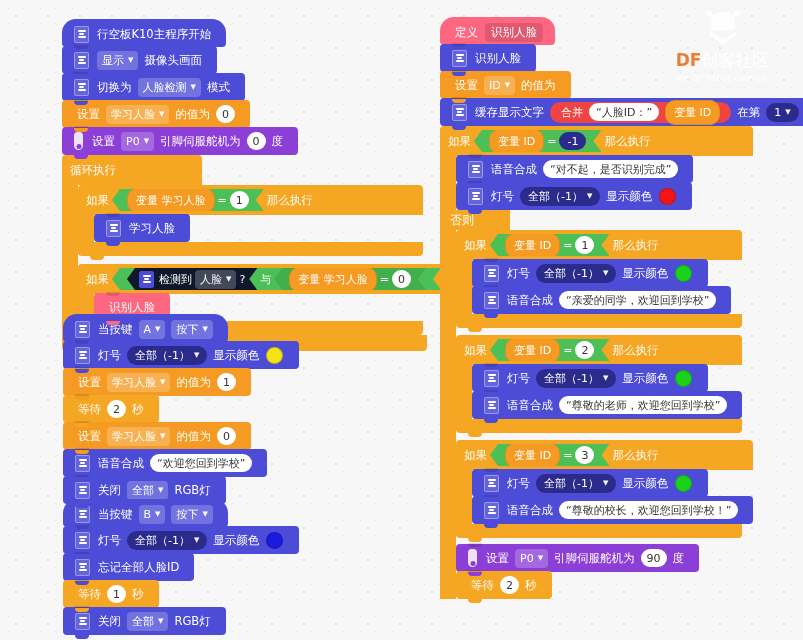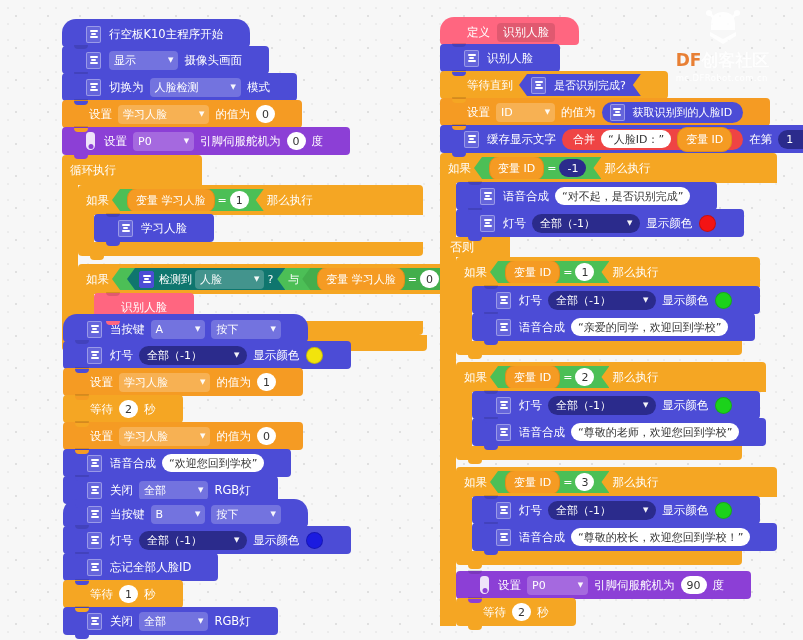--- a/index.html
+++ b/index.html
@@ -38,21 +38,21 @@
   .logo-cn { color: #ffffff; text-shadow: 0 0 1px #eee; }
   .logo-sub { font-size: 8.5px; color: #ffffff; margin-top: 5px; letter-spacing: 0.4px; white-space: nowrap;}
 
   
   .stack { position: absolute; }
 
   .blk {
     position: relative;
     display: flex; align-items: center;
     height: 28px;
-    padding: 0 24px;
+    padding: 0 12px;
     border-radius: 4px;
     color: #fff;
     font-size: 11.5px;
     white-space: nowrap;
     margin-top: -1px;
     width: fit-content;
   }
   .blk .lbl { padding: 0 3px; }
 
   
@@ -86,21 +86,21 @@
     display: inline-flex; align-items: center; justify-content: center;
     height: 18px; padding: 0 7px; margin: 0 3px;
     border-radius: 9px;
     background: #fff; color: #333; font-size: 11px;
   }
   .fld.num { min-width: 18px; border-radius: 9px; padding: 0 6px;}
   .fld.txt { border-radius: 9px; }
   .fld.drop {
     background: rgba(0,0,0,0.18);
     color: #fff; border-radius: 4px;
-    padding: 0 5px; height: 19px; gap: 28px;
+    padding: 0 5px; height: 19px;
   }
   .fld.drop.light { background: rgba(255,255,255,0.22); }
   .fld.drop.dark  { background: #2B2B8C; border-radius: 10px; padding: 0 8px;}
   .fld.drop .arrow { margin-left: 4px; font-size: 7px; opacity: .95;}
   .fld.var {
     background: #F59B23; color: #fff; border-radius: 10px;
     height: 25px; padding: 0 8px; border: 1px solid #e08e1a;
   }
   .swatch {
     display: inline-block; width: 17px; height: 17px; border-radius: 50%;
@@ -287,21 +287,21 @@
             </div>
             <div class="cblk-foot c-ctrl" style="width:345px;"></div>
           </div>
 
           <div style="height:8px;"></div>
 
           <div class="cblk">
             <div class="cblk-head c-ctrl">
               <span class="lbl">如果</span>
               <span class="bool">
-                <span class="bool inner" style="background:#0f766e;">
+                <span class="bool inner" style="background:#0f172a;">
                   <span class="chip" style="background:#4C4CD6;border-color:#4C4CD6;">
                       <i></i>
                       <i class="s"></i>
                       <i></i>
                     </span>
                   <span class="lbl">检测到</span>
                   <span class="fld drop light">
                       <span>人脸</span>
                       <span class="arrow">▼</span>
                     </span>
@@ -489,47 +489,28 @@
 
     <div class="blk notched c-unihiker">
       <span class="chip">
           <i></i>
           <i class="s"></i>
           <i></i>
         </span>
       <span class="lbl">识别人脸</span>
     </div>
 
-    <div class="blk notched c-ctrl">
-      <span class="lbl">等待直到</span>
-      <span class="bool" style="background:#4C4CD6;">
-        <span class="chip">
-            <i></i>
-            <i class="s"></i>
-            <i></i>
-          </span>
-        <span class="lbl">是否识别完成?</span>
-      </span>
-    </div>
 
     <div class="blk notched c-var">
       <span class="lbl">设置</span>
       <span class="fld drop light">
           <span>ID</span>
           <span class="arrow">▼</span>
         </span>
       <span class="lbl">的值为</span>
-      <span class="rep c-unihiker">
-        <span class="chip">
-            <i></i>
-            <i class="s"></i>
-            <i></i>
-          </span>
-        <span class="lbl">获取识别到的人脸ID</span>
-      </span>
     </div>
 
     <div class="blk notched c-unihiker">
       <span class="chip">
           <i></i>
           <i class="s"></i>
           <i></i>
         </span>
       <span class="lbl">缓存显示文字</span>
       <span class="rep c-oper">

